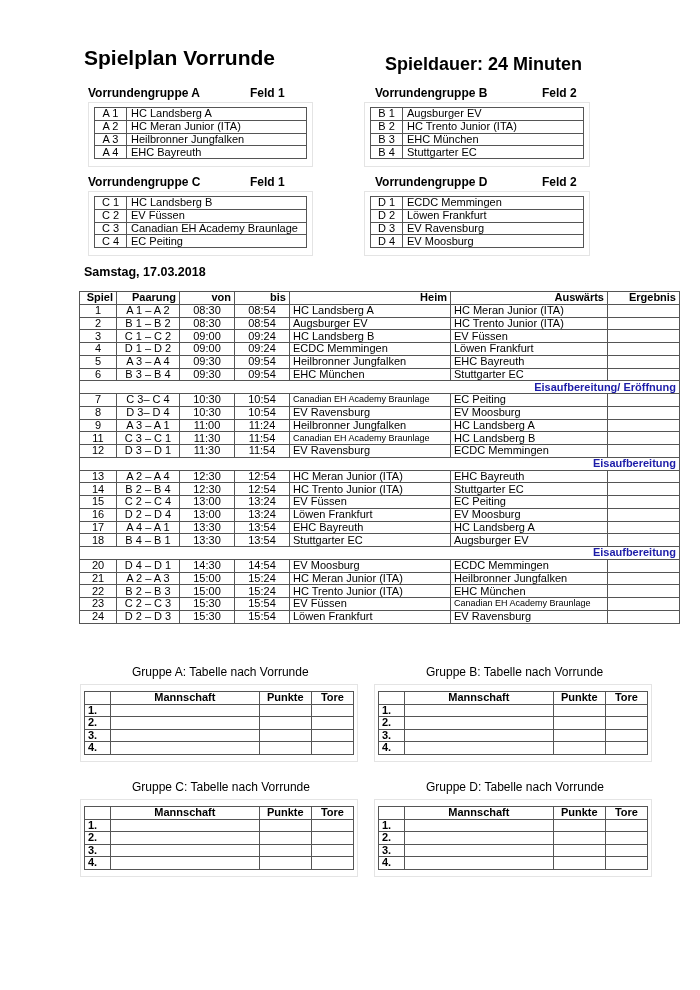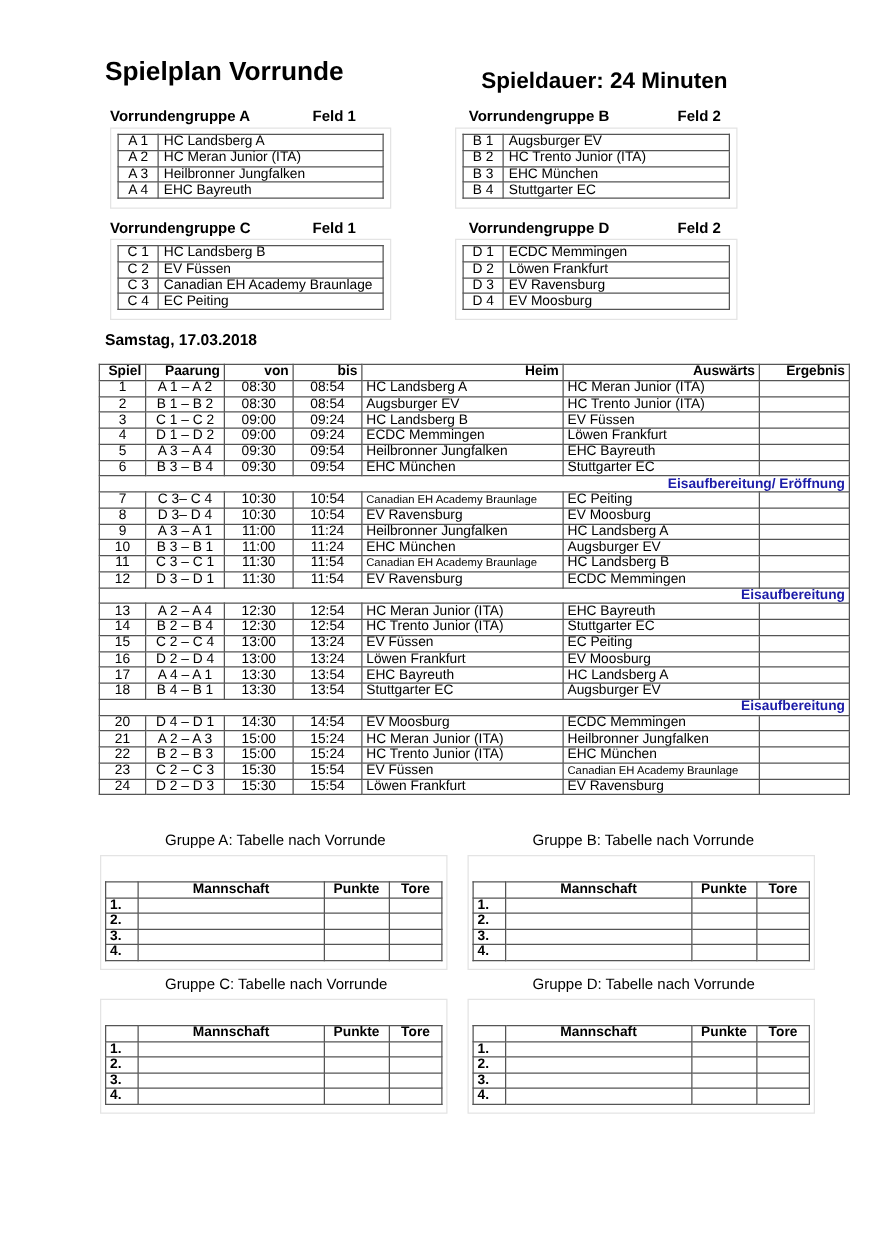--- a/index.html
+++ b/index.html
@@ -14,21 +14,21 @@
   .teams td { border: 1px solid #555; font-size: 11px; height: 12.8px; line-height: 11px; padding: 0 4px; }
   .teams td.code { width: 32px; text-align: center; margin-top: 11px; }
   .date { left: 84px; top: 265px; font-size: 12.5px; font-weight: bold; }
   .sched { left: 79px; top: 291px; width: 600px; table-layout: fixed; }
   .sched th, .sched td { border: 1px solid #555; font-size: 11px; height: 12.75px; line-height: 11px; padding: 0 3px; }
   .sched th { font-weight: bold; text-align: right; }
   .sched td.c { text-align: center; }
   .sched td.small { font-size: 9px; }
   .sched td.break { text-align: right; color: #1c1ca8; font-weight: bold; }
   .st-title { font-size: 12px; font-weight: normal; margin-left: 48px; }
-  .st-box { border: 1px solid #e4e4e4; padding: 20px 3px 6px 3px; }
+  .st-box { border: 1px solid #e4e4e4; padding: 6px 3px 6px 3px; }
   .st td, .st th { border: 1px solid #555; font-size: 11px; height: 12.5px; line-height: 11px; padding: 0 3px; }
   .st th { font-weight: bold; text-align: center; }
   .st td.rank { font-weight: bold; width: 26px; }
 </style>
 </head>
 <body>
 
 <div class="abs title">Spielplan Vorrunde</div>
 <div class="abs duration">Spieldauer:  24 Minuten</div>
 
@@ -233,29 +233,20 @@
       <tr>
         <td class="c">9</td>
         <td class="c">A 3 – A 1</td>
         <td class="c">11:00</td>
         <td class="c">11:24</td>
         <td class="">Heilbronner Jungfalken</td>
         <td class="">HC Landsberg A</td>
         <td></td>
       </tr>
       <tr>
-        <td class="c">10</td>
-        <td class="c">B 3 – B 1</td>
-        <td class="c">11:00</td>
-        <td class="c">11:24</td>
-        <td class="">EHC München</td>
-        <td class="">Augsburger EV</td>
-        <td></td>
-      </tr>
-      <tr>
         <td class="c">11</td>
         <td class="c">C 3 – C 1</td>
         <td class="c">11:30</td>
         <td class="c">11:54</td>
         <td class=" small">Canadian EH Academy Braunlage</td>
         <td class="">HC Landsberg B</td>
         <td></td>
       </tr>
       <tr>
         <td class="c">12</td>

